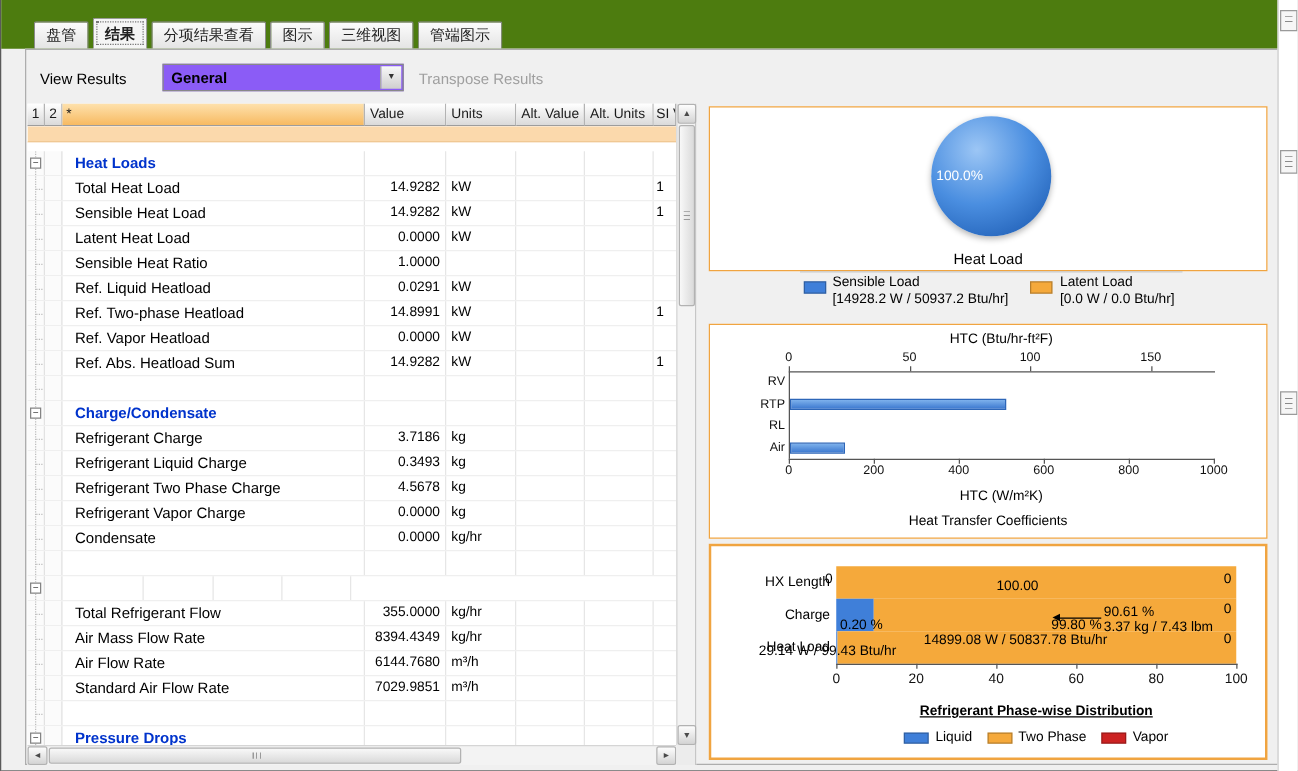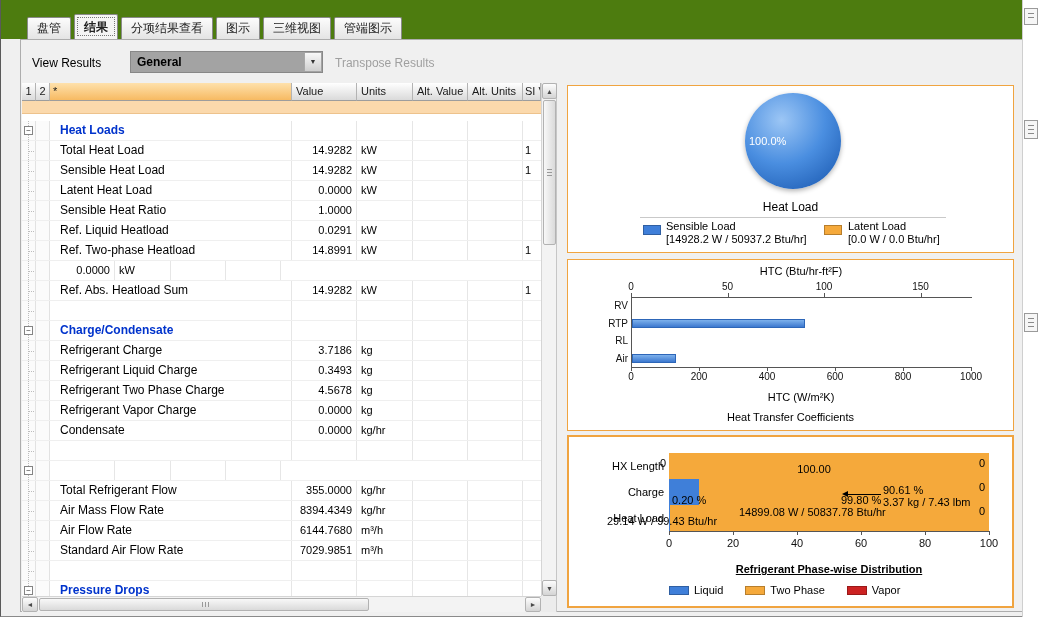--- a/index.html
+++ b/index.html
@@ -9,21 +9,21 @@
 
   
   .tabstrip{position:absolute;left:0;top:0;width:1022px;height:39px;background:#4d7c0f;}
   #tabs{position:absolute;left:26px;bottom:0;display:flex;align-items:flex-end;gap:3px;}
   .tab{height:22px;padding:0 9px;border:1px solid #8a8a8a;border-bottom:none;background:linear-gradient(#fcfcfc,#e4e4e4);font-size:12px;line-height:21px;color:#222;border-radius:2px 2px 0 0;white-space:nowrap;cursor:default;}
   .tab.active{height:25px;background:#f5f5f5;font-weight:bold;line-height:24px;outline:1px dotted #777;outline-offset:-4px;}
 
   
   .content{position:absolute;left:19px;top:39px;width:1003px;height:573px;border:1px solid #adadad;background:#f0f0f0;}
   .lbl-view{position:absolute;left:11px;top:16px;font-size:12px;color:#000;text-align:right;}
-  .dropdown{position:absolute;left:109px;top:11px;width:193px;height:22px;border:1px solid #888;background:#a3a3a3;font-size:12px;}
+  .dropdown{position:absolute;left:109px;top:11px;width:193px;height:22px;border:1px solid #888;background:#8b5cf6;font-size:12px;}
   .dropdown .val{position:absolute;left:6px;top:3px;font-weight:bold;color:#000;}
   .dd-btn{position:absolute;right:1px;top:1px;width:17px;height:18px;background:linear-gradient(#f8f8f8,#cfcfcf);border-left:1px solid #a8a8a8;text-align:center;font-size:7px;line-height:18px;color:#333;}
   .lbl-transpose{position:absolute;left:314px;top:16px;font-size:12px;color:#9f9f9f;}
 
   
   .table-panel{position:absolute;left:1px;top:43px;width:535px;height:529px;background:#fff;border-right:1px solid #c6c6c6;}
   .thead{position:absolute;left:0;top:0;height:18px;display:flex;}
   .hcell{background:linear-gradient(#ffffff,#dadada);border-right:1px solid #b3b3b3;border-bottom:1px solid #9d9d9d;font-size:11px;color:#1a1a1a;text-align:center;line-height:16px;white-space:nowrap;overflow:hidden;}
   .hc1{width:14px;}.hc2{width:14px;}
   .hname{width:242px;background:linear-gradient(#fee1ac,#f7ba62);text-align:left;padding-left:3px;}
@@ -58,21 +58,21 @@
   .hs-left{left:0;top:0;width:16px;height:15px;line-height:14px;}
   .hs-right{right:0;top:0;width:16px;height:15px;line-height:14px;}
   .vs-thumb{position:absolute;left:1px;top:17px;width:13px;height:145px;background:linear-gradient(90deg,#f8f8f8,#dadada);border:1px solid #b2b2b2;border-radius:2px;}
   .vs-thumb::after{content:"";position:absolute;left:3px;right:3px;top:68px;height:7px;background:repeating-linear-gradient(#999 0 1px,transparent 1px 3px);}
   .hs-thumb{position:absolute;top:1px;left:17px;width:330px;height:13px;background:linear-gradient(#f8f8f8,#dadada);border:1px solid #b2b2b2;border-radius:2px;}
   .hs-thumb::after{content:"";position:absolute;top:3px;bottom:3px;left:162px;width:7px;background:repeating-linear-gradient(90deg,#999 0 1px,transparent 1px 3px);}
   .sb-corner{position:absolute;right:0;bottom:0;width:15px;height:16px;background:#ececec;}
 
   
   .chart-panel{position:absolute;left:546px;width:447px;background:#fff;border:1px solid #f0a440;}
-  #chart1{top:45px;height:168px;}
+  #chart1{top:45px;height:132px;}
   #chart2{top:219px;height:172px;}
   #chart3{top:395px;height:173px;border-width:2px;}
   .pie{position:absolute;left:177px;top:7px;width:96px;height:96px;border-radius:50%;background:radial-gradient(circle at 38% 28%,#9cc6f5 0%,#4a8ee0 48%,#2767bd 82%,#1e55a2 100%);box-shadow:0 2px 5px rgba(0,0,0,.3);}
   .pie-label{position:absolute;left:181px;top:49px;color:#fff;font-size:11px;}
   .c1-title{position:absolute;left:0;top:114px;width:100%;text-align:center;font-size:12px;color:#000;}
   .c1-line{position:absolute;left:72px;top:131px;width:306px;border-top:1px solid #c9c9c9;}
   .swatch{position:absolute;width:18px;height:10px;border:1px solid rgba(0,0,0,.25);}
   .leg-line{position:absolute;font-size:11px;color:#000;white-space:nowrap;}
 
   .p2-toplabel{position:absolute;left:63px;top:5px;width:340px;text-align:center;font-size:11px;color:#000;}
@@ -87,21 +87,21 @@
 
   .p3-plot{position:absolute;left:100px;top:16px;width:320px;height:78px;}
   .p3-row{position:absolute;left:0;width:320px;height:26px;}
   .p3-seg{position:absolute;top:0;height:26px;}
   .p3-label{position:absolute;left:0;width:95px;text-align:right;font-size:11px;color:#000;white-space:nowrap;}
   .p3-axis{position:absolute;left:100px;top:94px;width:321px;border-top:1px solid #555;}
   .p3-ann{position:absolute;font-size:11px;color:#000;white-space:nowrap;z-index:3;}
   .p3-arrow{position:absolute;left:276px;top:57px;width:36px;border-top:1px solid #000;z-index:3;}
   .p3-arrow::before{content:"";position:absolute;left:-6px;top:-4px;border:3.5px solid transparent;border-right:6px solid #000;}
   .p3-title{position:absolute;left:100px;top:126px;width:320px;text-align:center;font-size:11px;font-weight:bold;text-decoration:underline;color:#000;}
-  .p3-legend{position:absolute;left:100px;top:147px;width:320px;display:flex;justify-content:flex-start;gap:22px;font-size:11px;color:#000;}
+  .p3-legend{position:absolute;left:100px;top:147px;width:320px;display:flex;justify-content:center;gap:12px;font-size:11px;color:#000;}
   .p3-leg-entry{display:flex;align-items:center;gap:5px;}
   .p3-leg-swatch{width:20px;height:9px;border:1px solid rgba(0,0,0,.25);}
 
   
   .right-strip{position:absolute;right:0;top:0;width:16px;height:617px;background:#fff;border-left:1px solid #cfcfcf;}
   .dock-tab{position:absolute;left:1px;width:14px;border:1px solid #9a9a9a;background:#f6f6f6;}
   .dock-glyph{position:absolute;left:3px;right:3px;top:4px;bottom:4px;background:repeating-linear-gradient(#8a8a8a 0 1px,transparent 1px 4px);}
 </style>
 </head>
 <body>
@@ -232,20 +232,21 @@
             <div class="cell caltv"></div>
             <div class="cell caltu"></div>
             <div class="cell csi">1</div>
           </div>
           <div class="trow data">
             <div class="cell c1">
               <i class="tree-v"></i>
               <i class="tree-h"></i>
             </div>
             <div class="cell c2"></div>
+            <div class="cell cname">Ref. Vapor Heatload</div>
             <div class="cell cval">0.0000</div>
             <div class="cell cunits">kW</div>
             <div class="cell caltv"></div>
             <div class="cell caltu"></div>
             <div class="cell csi"></div>
           </div>
           <div class="trow data">
             <div class="cell c1">
               <i class="tree-v"></i>
               <i class="tree-h"></i>

